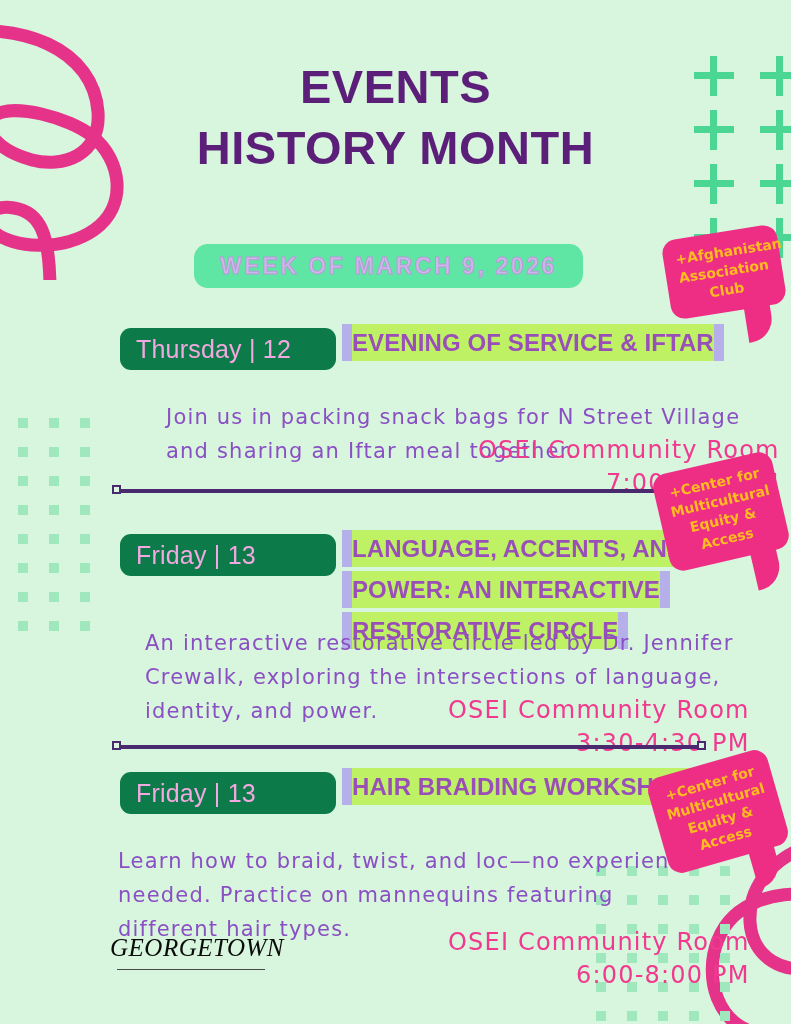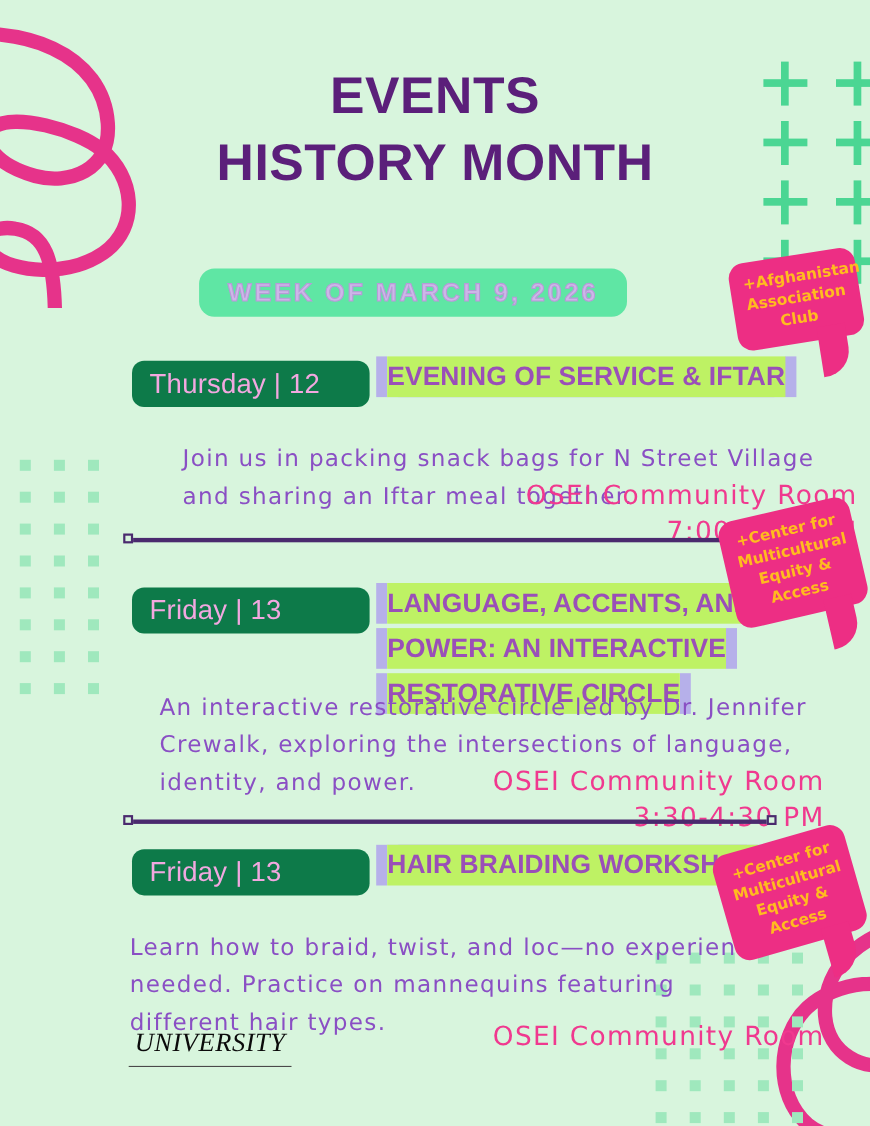--- a/index.html
+++ b/index.html
@@ -71,21 +71,21 @@
     font-size: 47px;
     line-height: 61px;
     letter-spacing: 0.5px;
     color: #5b1f7a;
     margin: 0;
   }
 
   #week-banner {
     position: absolute;
     top: 244px;
-    left: 181px;
+    left: 194px;
     width: 389px;
     height: 44px;
     background: #5fe6a4;
     border-radius: 14px;
     display: flex;
     align-items: center;
     justify-content: center;
   }
   #week-banner-label {
     font-family: "Liberation Sans", sans-serif;
@@ -402,25 +402,26 @@
   </div>
 
   <div class="event" id="event-2">
     <div class="date-pill">
       <span class="date-pill-label">Friday | 13</span>
     </div>
     <div class="event-title"><span>HAIR BRAIDING WORKSHOP</span></div>
     <div class="event-desc">Learn how to braid, twist, and loc—no experience needed. Practice on mannequins featuring different hair types.</div>
     <div class="event-meta">
       <div>OSEI Community Room</div>
+      <div>6:00-8:00 PM</div>
     </div>
   </div>
   <div class="bubble" id="bubble-2">
     <span>+Center for Multicultural Equity &amp; Access</span>
     <span class="tail"></span>
   </div>
 
   <div id="logo">
-    <span id="logo-university">UNIVERSITY</span>
+    <span id="logo-georgetown">GEORGETOWN</span>
     <div id="logo-rule"></div>
   </div>
 
 </div>
 
 </body></html>

